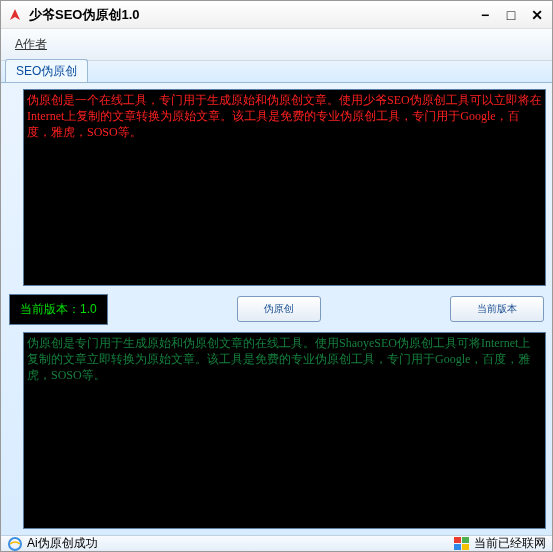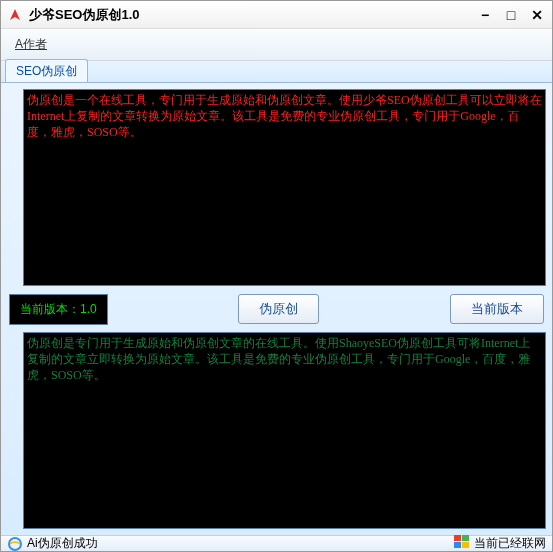--- a/index.html
+++ b/index.html
@@ -15,24 +15,24 @@
 .menu-item { padding: 2px 6px; text-decoration: underline; color: #333; cursor: pointer; }
 .tabstrip { height: 22px; background: linear-gradient(#e8f4ff, #d8ecff); display: flex; align-items: flex-end; padding: 0 4px; border-bottom: 1px solid #9bb8d6; }
 .tab { padding: 3px 10px 2px; color: #0a4ea0; border: 1px solid #9bb8d6; border-bottom: none; background: #f0f8ff; border-radius: 3px 3px 0 0; cursor: pointer; }
 .content { flex: 1; background: linear-gradient(#eaf4ff, #d8ecff); padding: 6px; display: flex; flex-direction: column; gap: 6px; }
 .textarea-box { flex: 1; background: #000; border: 1px solid #5a7ca0; padding: 2px 3px; overflow: auto; line-height: 1.35; font-size: 12px; font-family: SimSun, serif; margin-left: 16px; }
 .textarea-box.top { color: #ff2020; }
 .textarea-box.bottom { color: #15803d; }
 .mid-row { height: 34px; display: flex; align-items: center; gap: 10px; padding: 0 2px; }
 .version-box { background: #000; color: #00e000; padding: 6px 10px; border: 1px solid #5a7ca0; font-size: 12px; white-space: nowrap; }
 .spacer { flex: 1; }
-.action-btn { padding: 5px 20px; background: linear-gradient(#fff, #e4ecf6); border: 1px solid #7a9ac0; border-radius: 3px; color: #1a4e90; cursor: pointer; font-size: 13px; margin-left: 16px; }
+.action-btn { padding: 5px 26px; background: linear-gradient(#fff, #e4ecf6); border: 1px solid #7a9ac0; border-radius: 3px; color: #1a4e90; cursor: pointer; font-size: 10px; margin-left: 16px; }
 .statusbar { height: 16px; background: linear-gradient(#f8fbff, #e4eef8); border-top: 1px solid #c0d0e0; display: flex; align-items: center; padding: 0 6px; gap: 4px; }
 .status-left { display: flex; align-items: center; gap: 4px; flex: 1; }
-.status-right { display: flex; gap: 4px; }
+.status-right { display: flex; align-items: center; gap: 4px; }
 .ie-icon { width: 16px; height: 16px; }
 .flag-icon { width: 16px; height: 14px; }
 </style>
 </head>
 <body>
 
 <div class="window">
 
   <div class="titlebar">
     <span class="app-icon">

